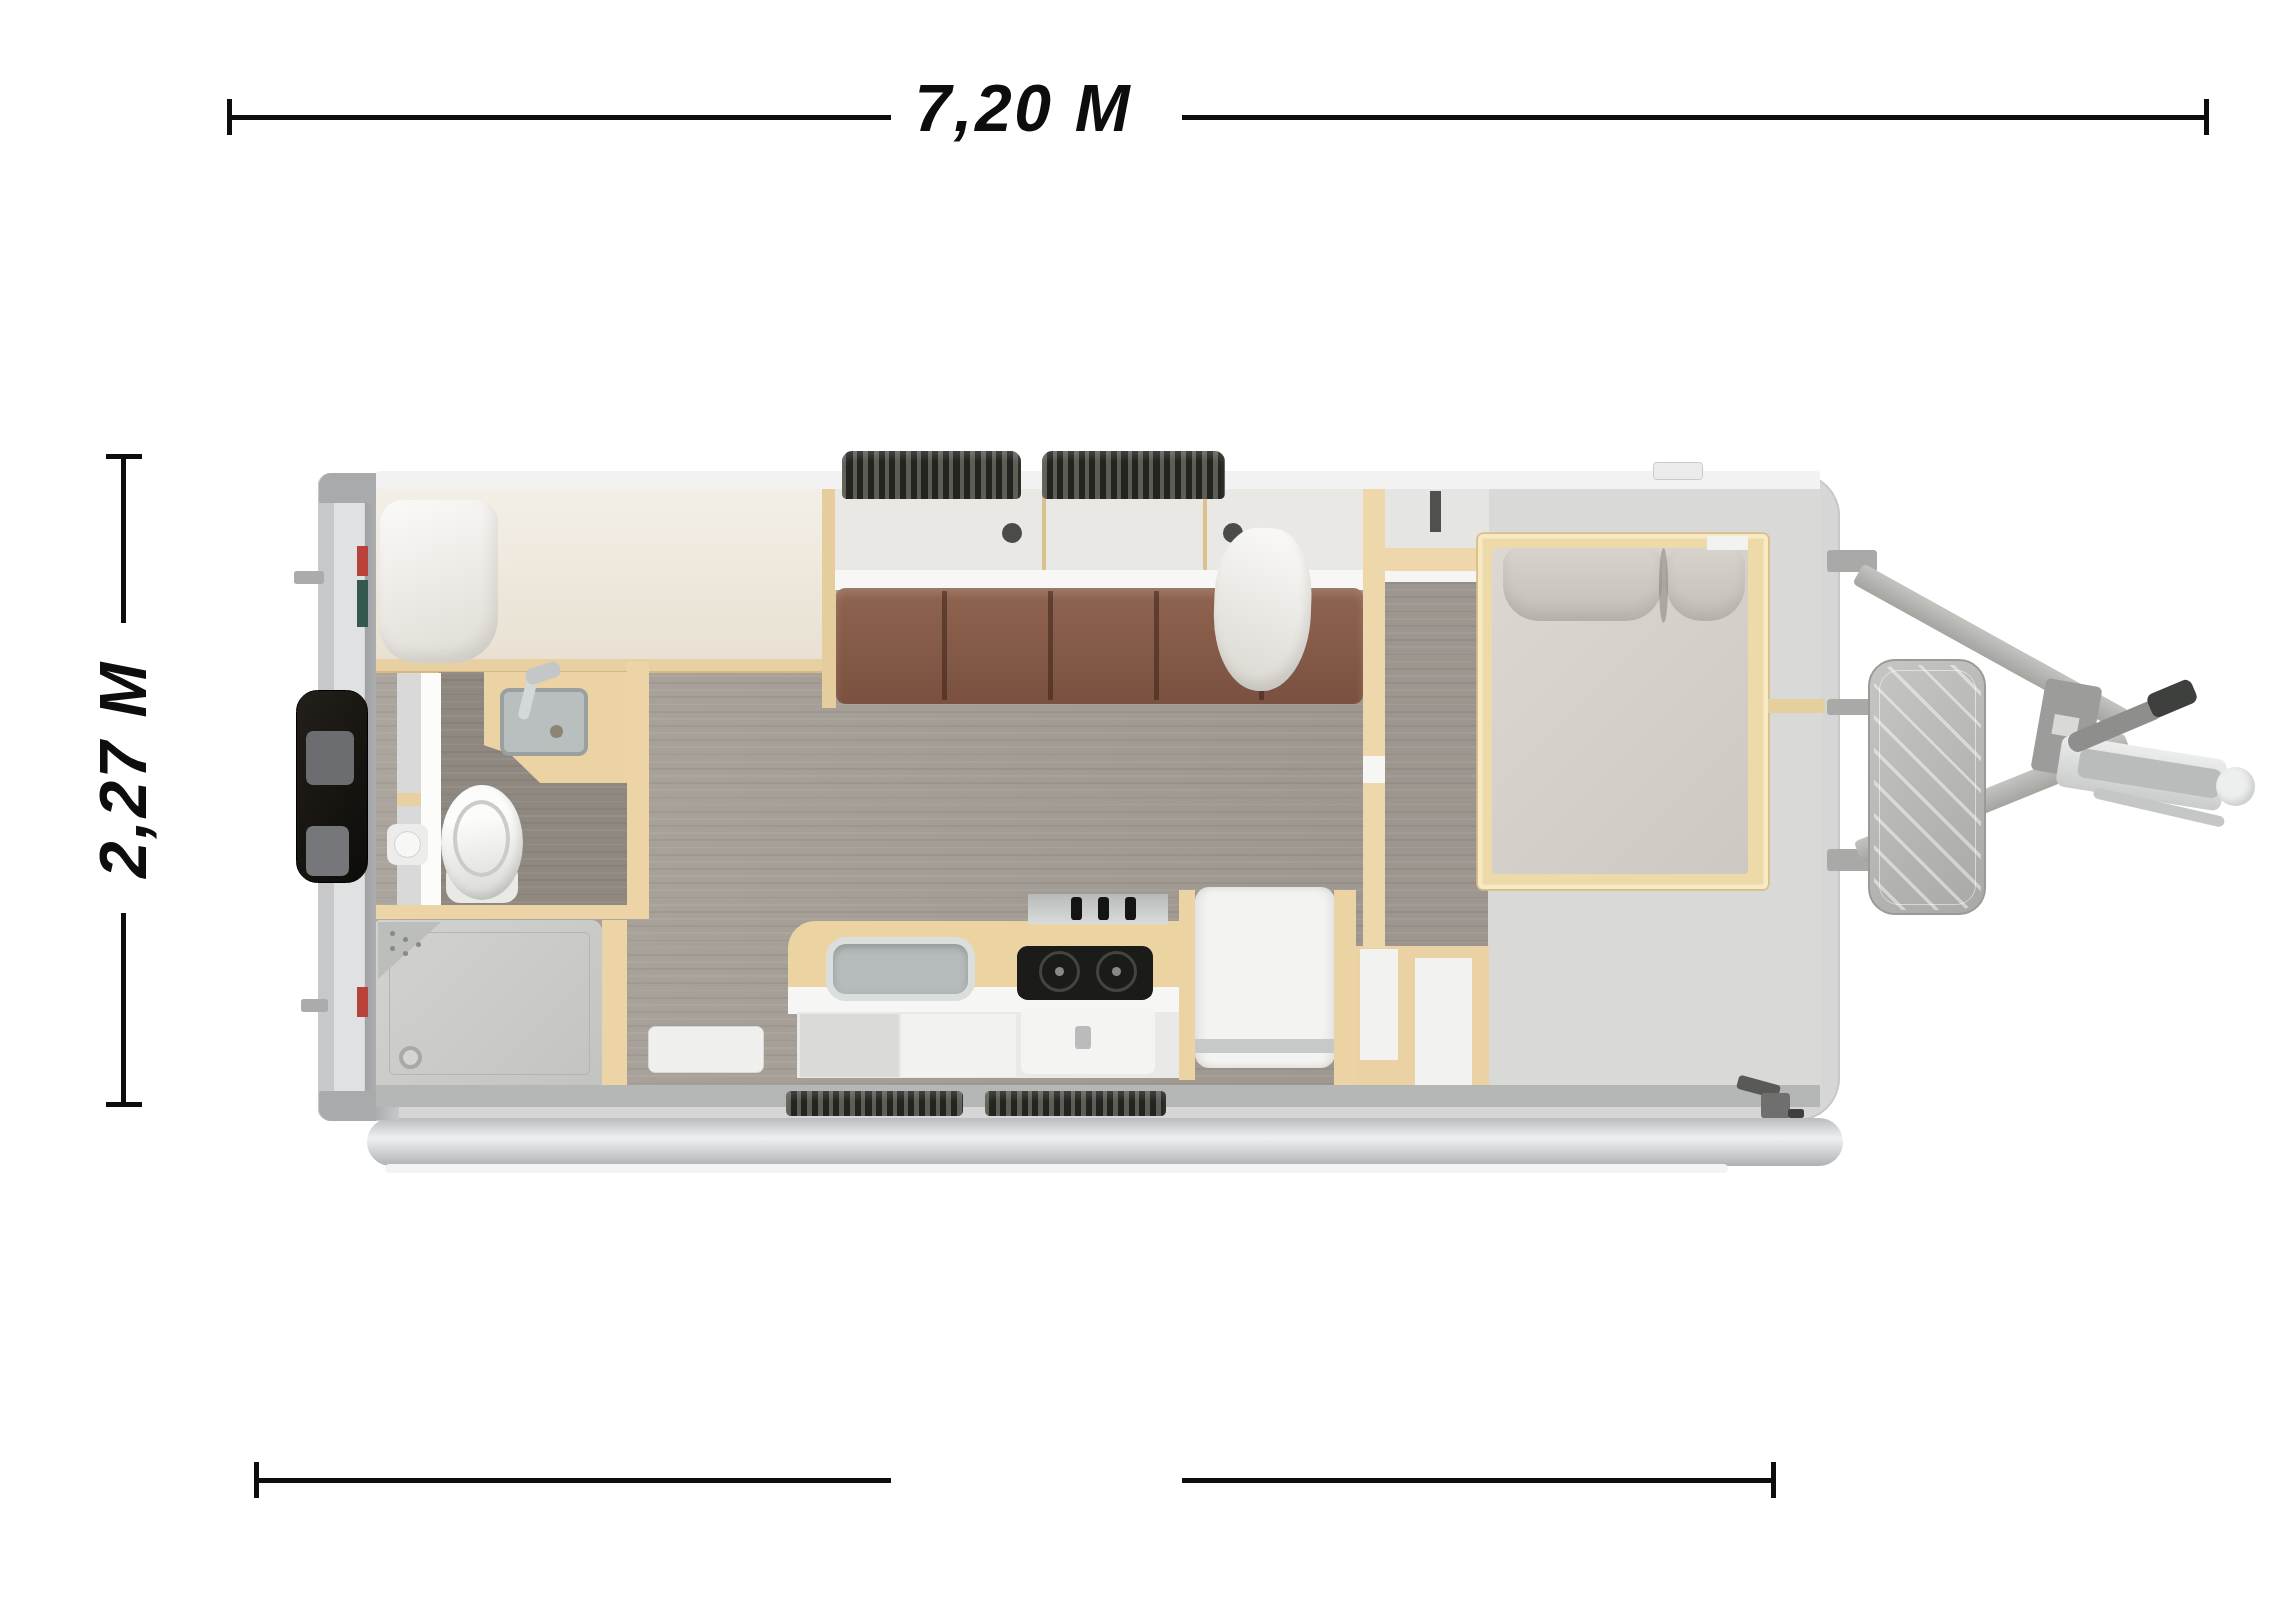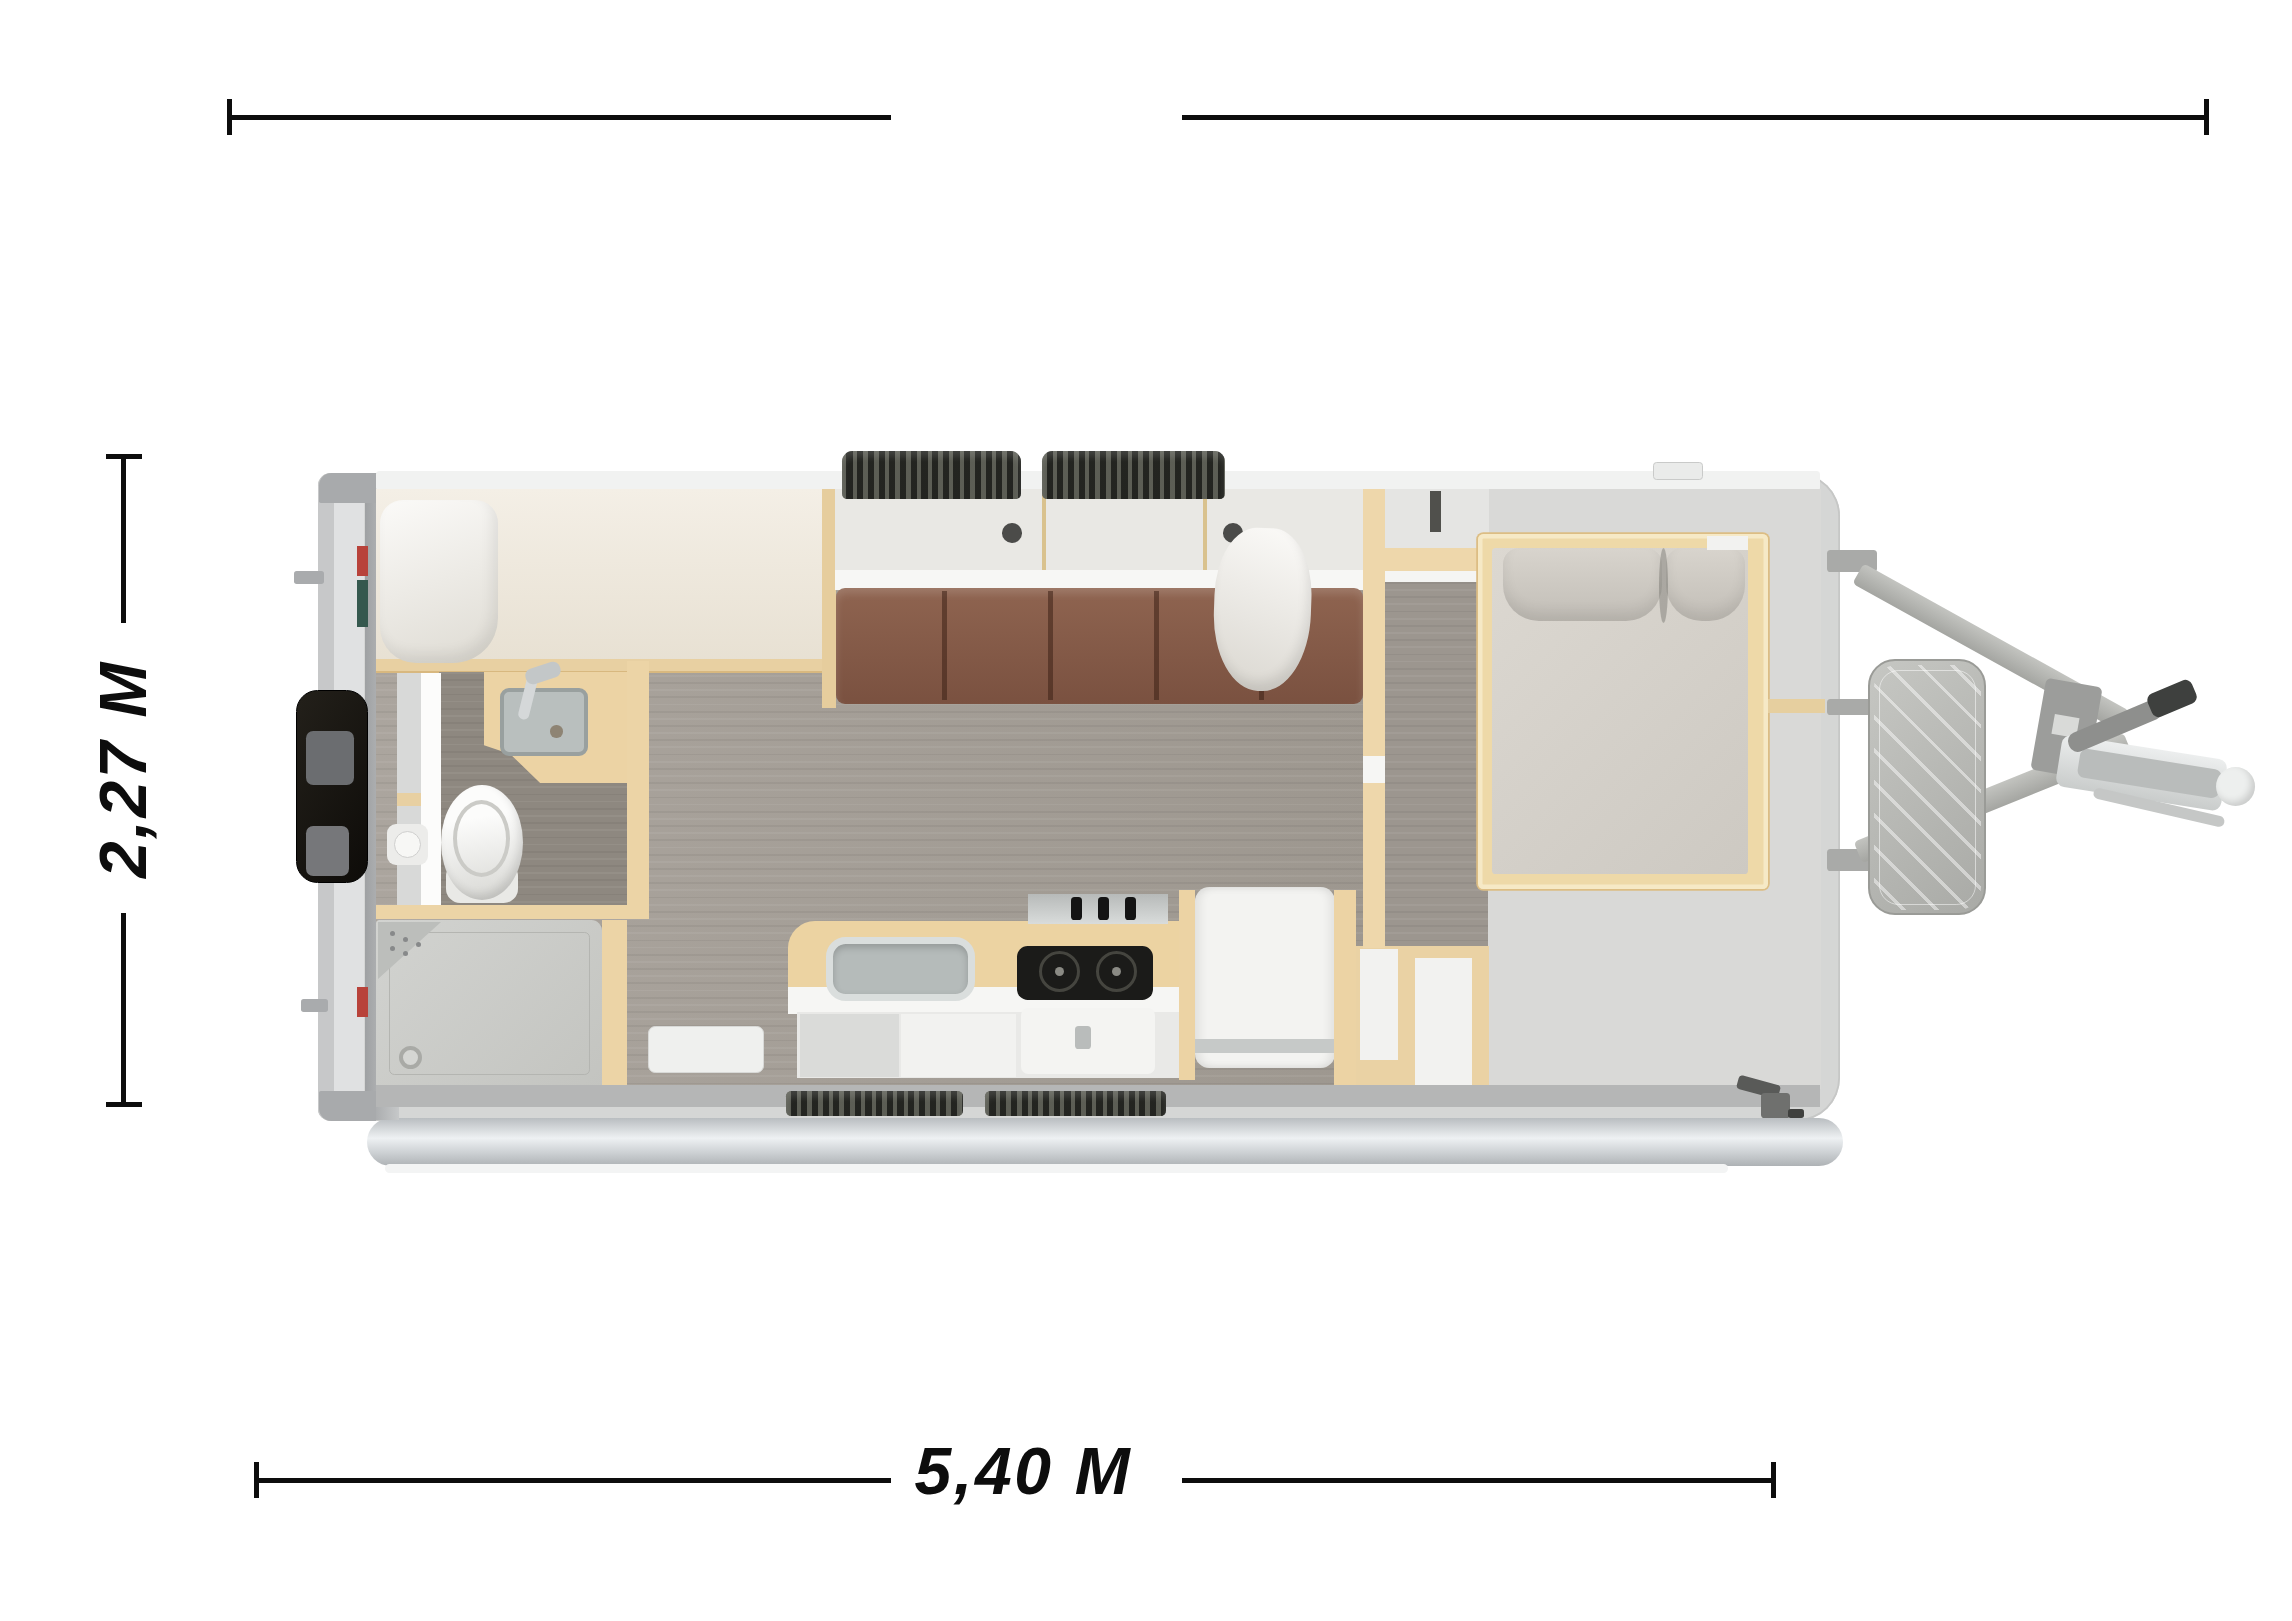--- a/index.html
+++ b/index.html
@@ -29,32 +29,32 @@
     box-shadow:inset 0 5.4px 7.2px rgba(255,255,255,.14);}
   .arm{background:linear-gradient(180deg,#c3c4c0,#a4a5a1);border-radius:4.5px;}
 </style>
 </head>
 <body>
 
 <div class="canvas">
 
   <div class="abs dimtick" style="left:227px;top:99px;width:5.4px;height:36px;"></div>
   <div class="abs dimline" style="left:229px;top:115px;width:662px;height:4.5px;"></div>
+  <div class="abs dim-label" style="left:864px;top:75px;width:319px;">7,20 M</div>
   <div class="abs dimline" style="left:1182px;top:115px;width:1025px;height:4.5px;"></div>
   <div class="abs dimtick" style="left:2204px;top:99px;width:5.4px;height:36px;"></div>
 
   <div class="abs dimtick" style="left:106px;top:454px;width:36px;height:5.4px;"></div>
   <div class="abs dimline" style="left:121px;top:457px;width:4.5px;height:166px;"></div>
   <div class="abs dim-label" style="left:-37px;top:736px;width:319px;transform:rotate(-90deg);">2,27 M</div>
   <div class="abs dimline" style="left:121px;top:913px;width:4.5px;height:191px;"></div>
   <div class="abs dimtick" style="left:106px;top:1102px;width:36px;height:5.4px;"></div>
 
   <div class="abs dimtick" style="left:254px;top:1462px;width:5.4px;height:36px;"></div>
   <div class="abs dimline" style="left:257px;top:1478px;width:634px;height:4.5px;"></div>
-  <div class="abs dim-label" style="left:864px;top:1438px;width:319px;">5,40 M</div>
   <div class="abs dimline" style="left:1182px;top:1478px;width:592px;height:4.5px;"></div>
   <div class="abs dimtick" style="left:1771px;top:1462px;width:5.4px;height:36px;"></div>
 
   <div class="abs" style="left:318px;top:473px;width:1522px;height:648px;background:#d5d6d5;
               border-radius:12.5px 43px 43px 12.5px;box-shadow:inset 0 0 0 1.8px #c6c7c6;"></div>
 
   <div class="abs" style="left:367px;top:1118px;width:1476px;height:48px;border-radius:24px;
               background:linear-gradient(180deg,#b9bdc0 0%,#eef1f3 42%,#cdd1d4 72%,#aeb2b5 100%);"></div>
   <div class="abs" style="left:385px;top:1164px;width:1343px;height:9px;background:#f3f4f4;border-radius:4.5px;"></div>
 

